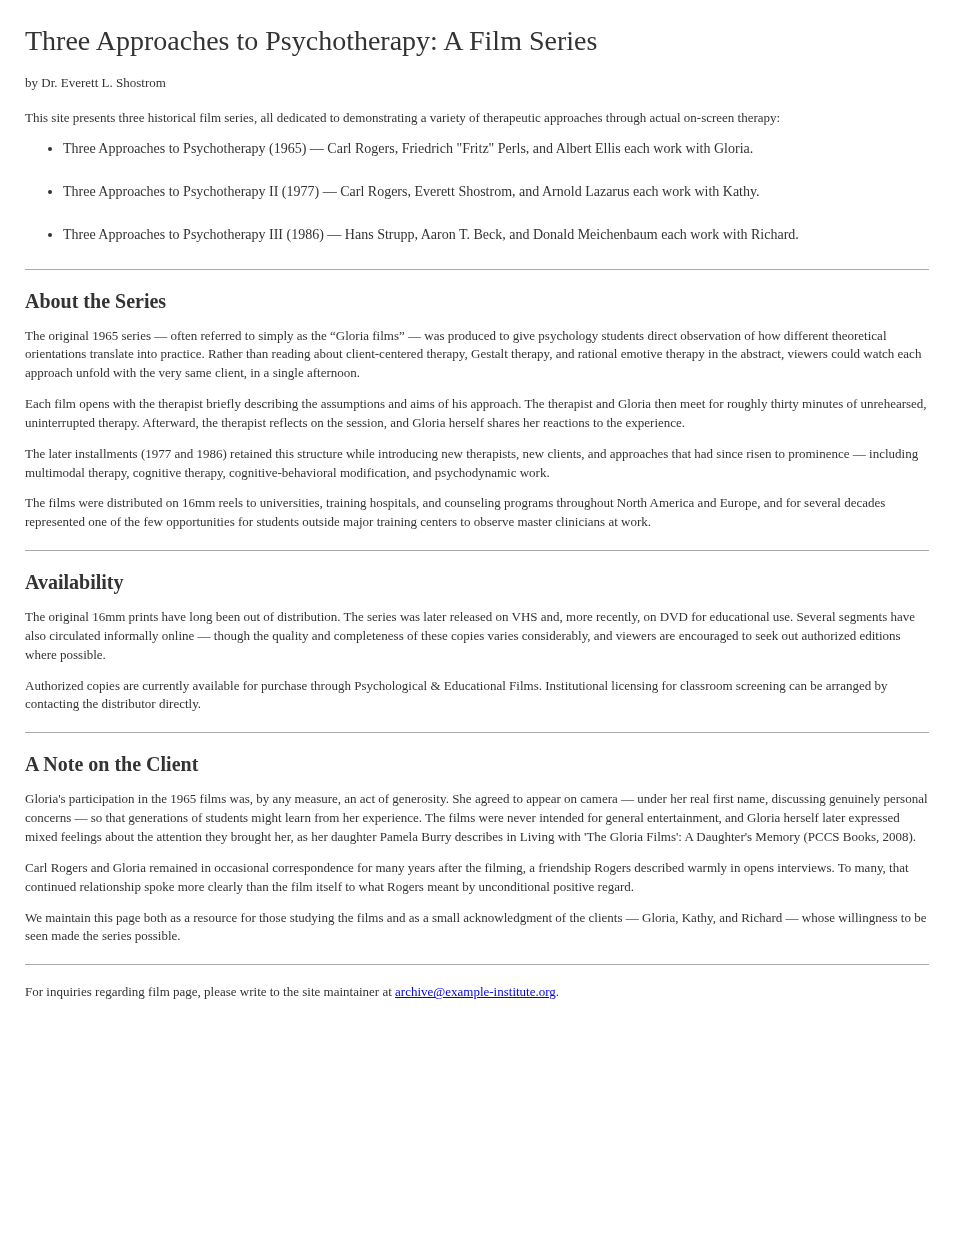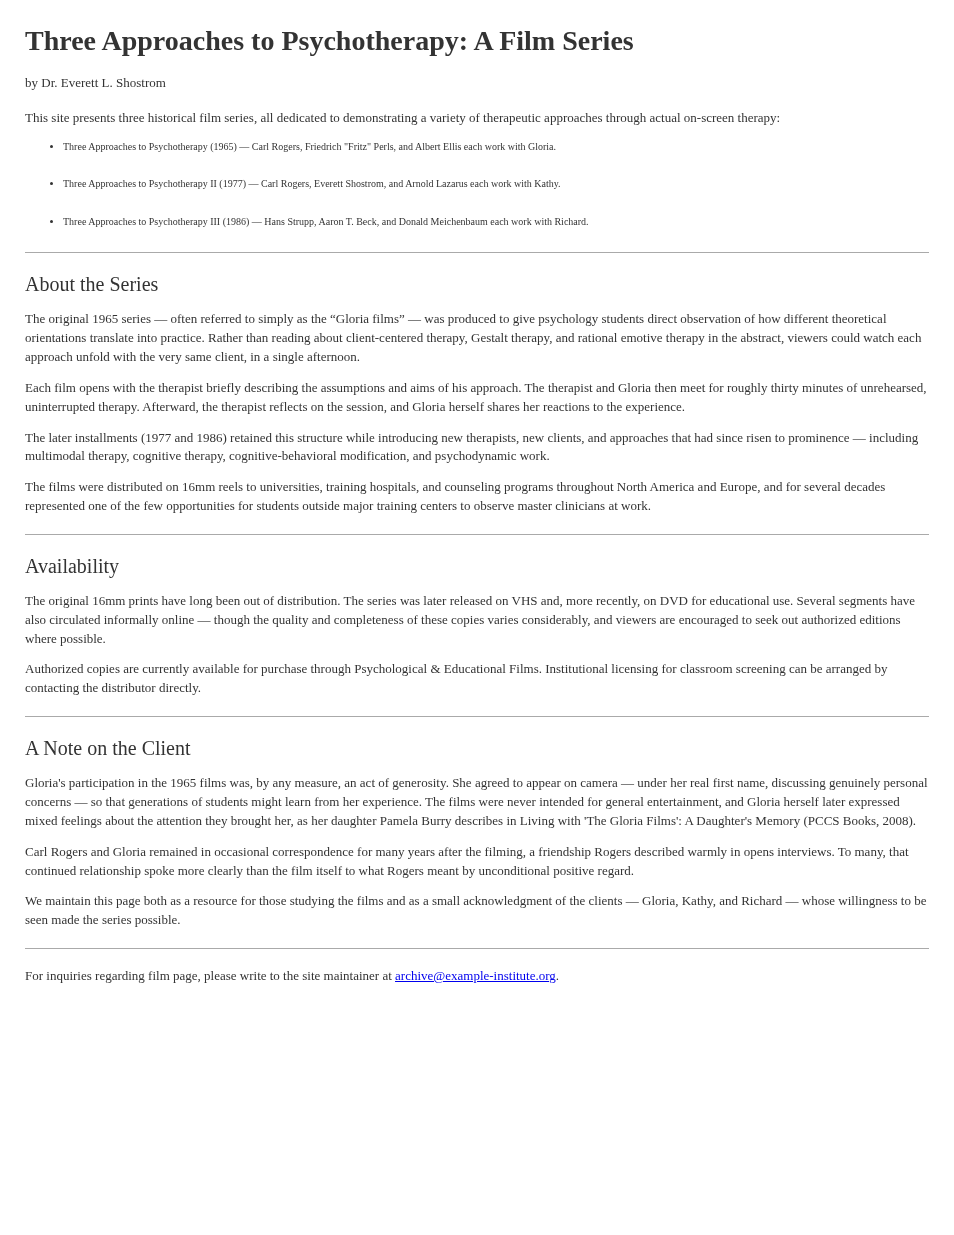--- a/index.html
+++ b/index.html
@@ -5,49 +5,49 @@
     body {
       margin: 0;
       padding: 25px;
       font-family: Georgia, 'Times New Roman', serif;
       color: #333;
       background: #fff;
       width: 904px;
     }
     h1 {
       font-size: 28px;
-      font-weight: bold;
+      font-weight: normal;
       margin: 0 0 18px 0;
     }
     .author {
       font-size: 13px;
       margin-bottom: 18px;
     }
     .intro {
       font-size: 13px;
       margin-bottom: 12px;
       font-family: Liberation Serif, serif;
     }
     ul {
       margin: 12px 0 18px 0;
       padding-left: 38px;
     }
     li {
-      font-size: 10px;
+      font-size: 14px;
       margin-bottom: 24px;
       line-height: 1.35;
     }
     hr {
       border: none;
       border-top: 1px solid #aaa;
       margin: 18px 0;
     }
     h2 {
       font-size: 20px;
-      font-weight: normal;
+      font-weight: bold;
       margin: 20px 0 14px 0;
     }
     p {
       font-size: 13px;
       line-height: 1.45;
       margin: 12px 0;
     }
     a {
       color: #0000EE;
       text-decoration: underline;

